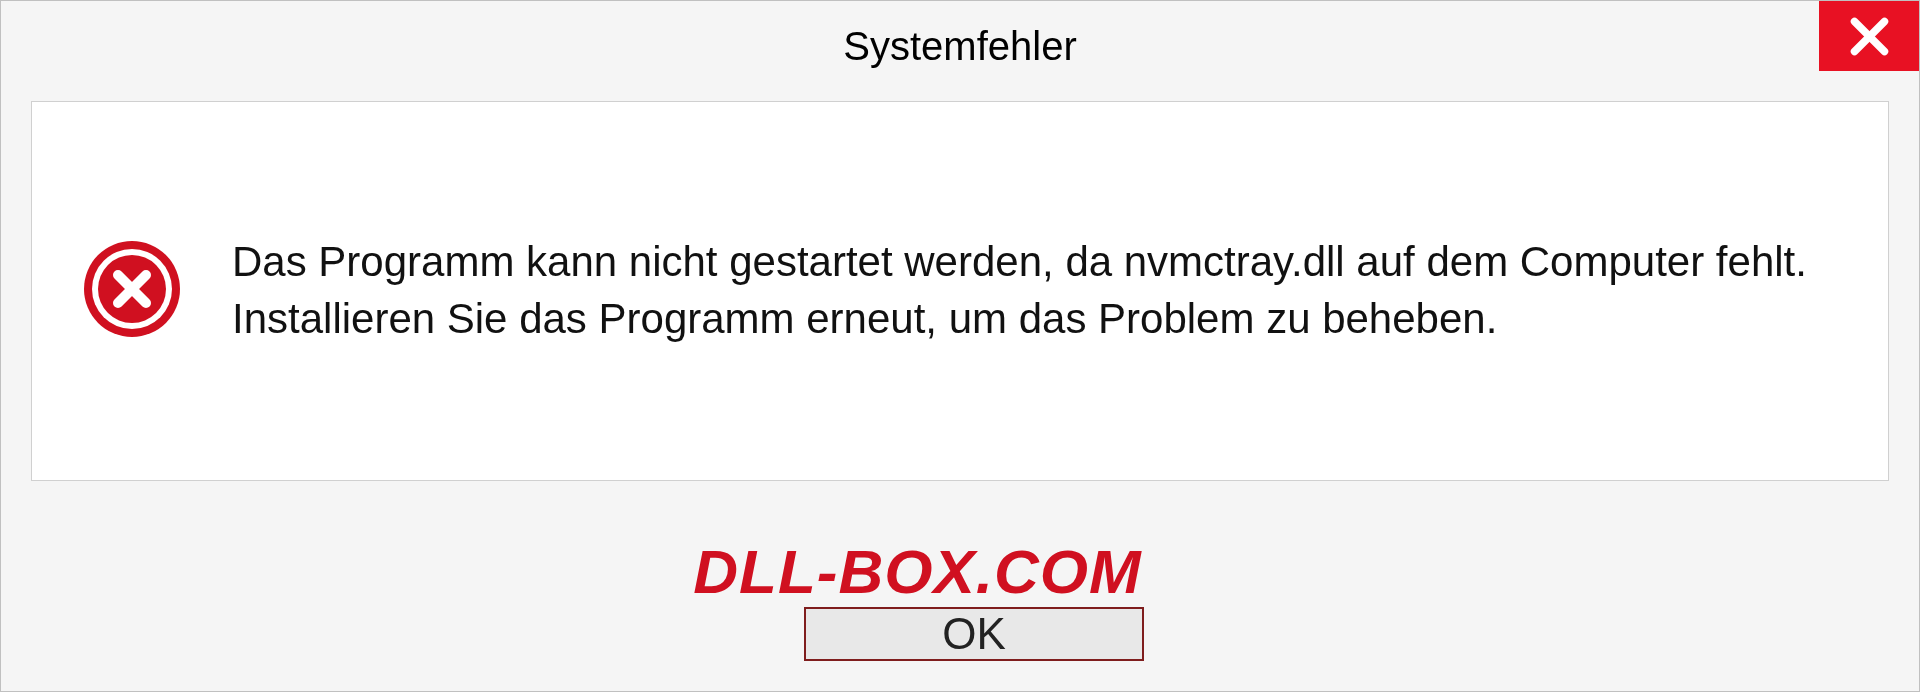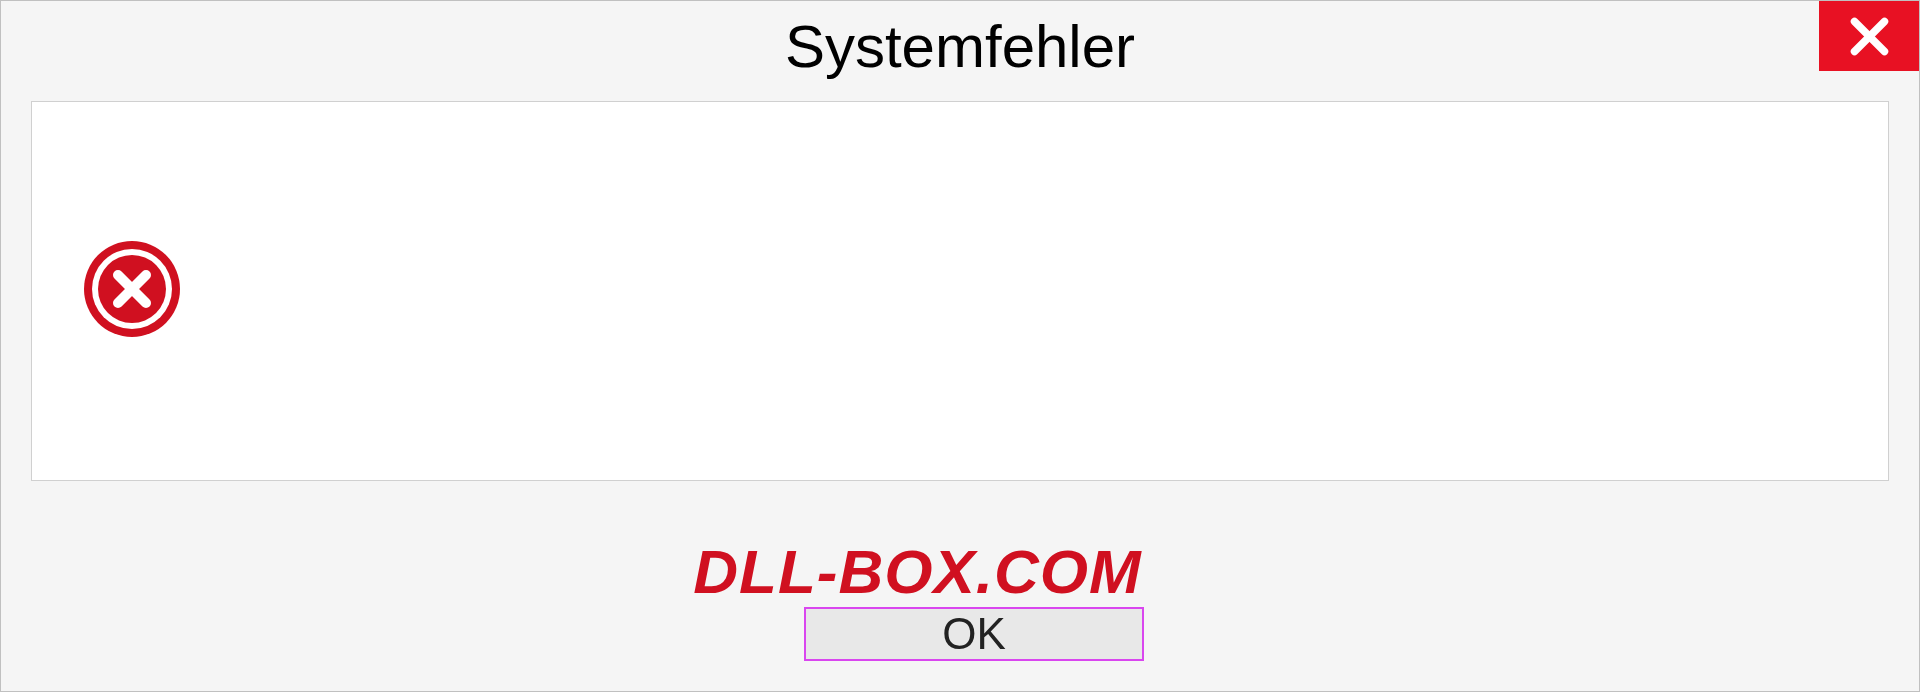--- a/index.html
+++ b/index.html
@@ -22,21 +22,21 @@
       position: relative;
     }
     .titlebar {
       height: 90px;
       position: relative;
       display: flex;
       align-items: center;
       justify-content: center;
     }
     .title-text {
-      font-size: 60px;
+      font-size: 40px;
       color: #000000;
       font-weight: normal;
     }
     .close-btn {
       position: absolute;
       right: 0px;
       top: 0px;
       width: 100px;
       height: 70px;
       background: #e81123;
@@ -89,21 +89,21 @@
       color: #d01020;
       font-style: italic;
       letter-spacing: 1px;
       font-family: Arial Black, Arial, sans-serif;
       margin-right: 85px;
     }
     .ok-btn {
       width: 340px;
       height: 69px;
       background: #e8e8e8;
-      border: 2px solid #d946ef;
+      border: 2px solid #7f1d1d;
       font-size: 44px;
       color: #222222;
       display: flex;
       align-items: center;
       justify-content: center;
       cursor: pointer;
       margin-left: 28px;
     }
   </style>
 </head>
@@ -123,19 +123,20 @@
   <div class="content-box">
     <div class="error-icon-wrapper">
       <svg class="error-icon" viewBox="0 0 100 100">
         <circle cx="50" cy="50" r="48" fill="#d01020"></circle>
         <circle cx="50" cy="50" r="40" fill="#ffffff"></circle>
         <circle cx="50" cy="50" r="34" fill="#d01020"></circle>
         <line x1="36" y1="36" x2="64" y2="64" stroke="#ffffff" stroke-width="10" stroke-linecap="round"></line>
         <line x1="64" y1="36" x2="36" y2="64" stroke="#ffffff" stroke-width="10" stroke-linecap="round"></line>
       </svg>
     </div>
+    <div class="message-text">Das Programm kann nicht gestartet werden, da nvmctray.dll auf dem Computer fehlt. Installieren Sie das Programm erneut, um das Problem zu beheben.</div>
   </div>
 
   <div class="footer">
     <div class="watermark">DLL-BOX.COM</div>
     <div class="ok-btn">OK</div>
   </div>
 </div>
 
 </body></html>

